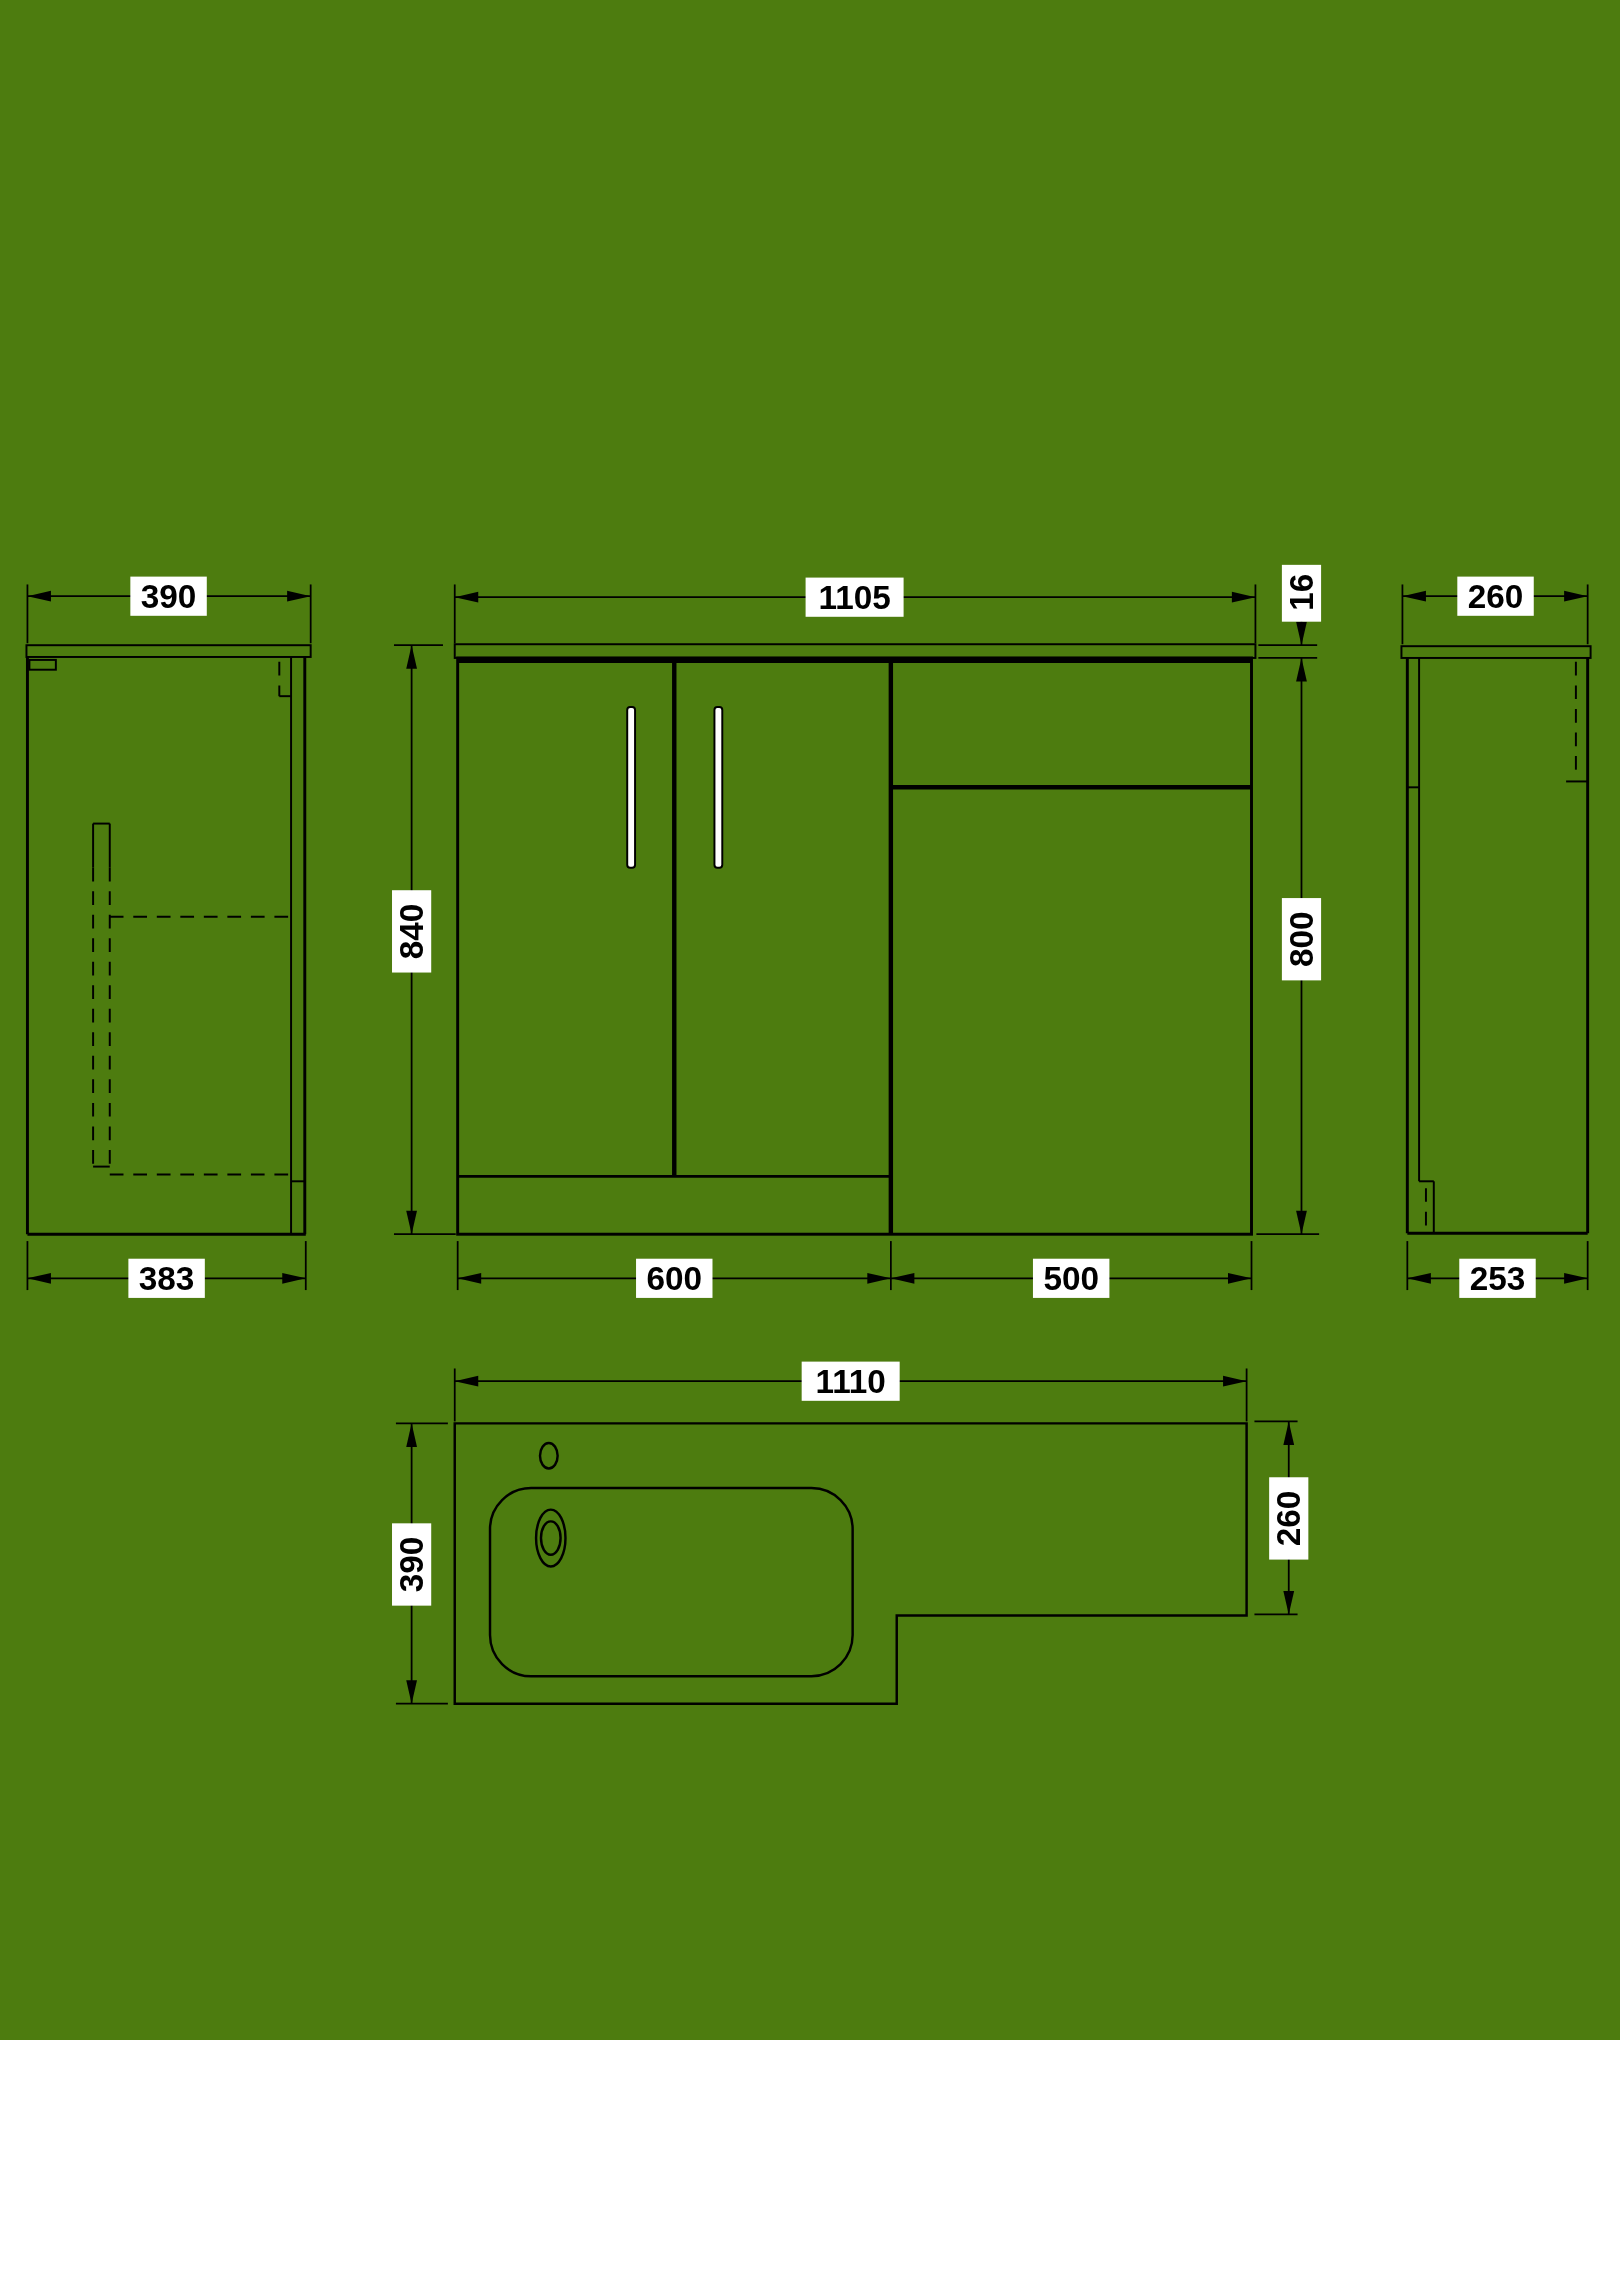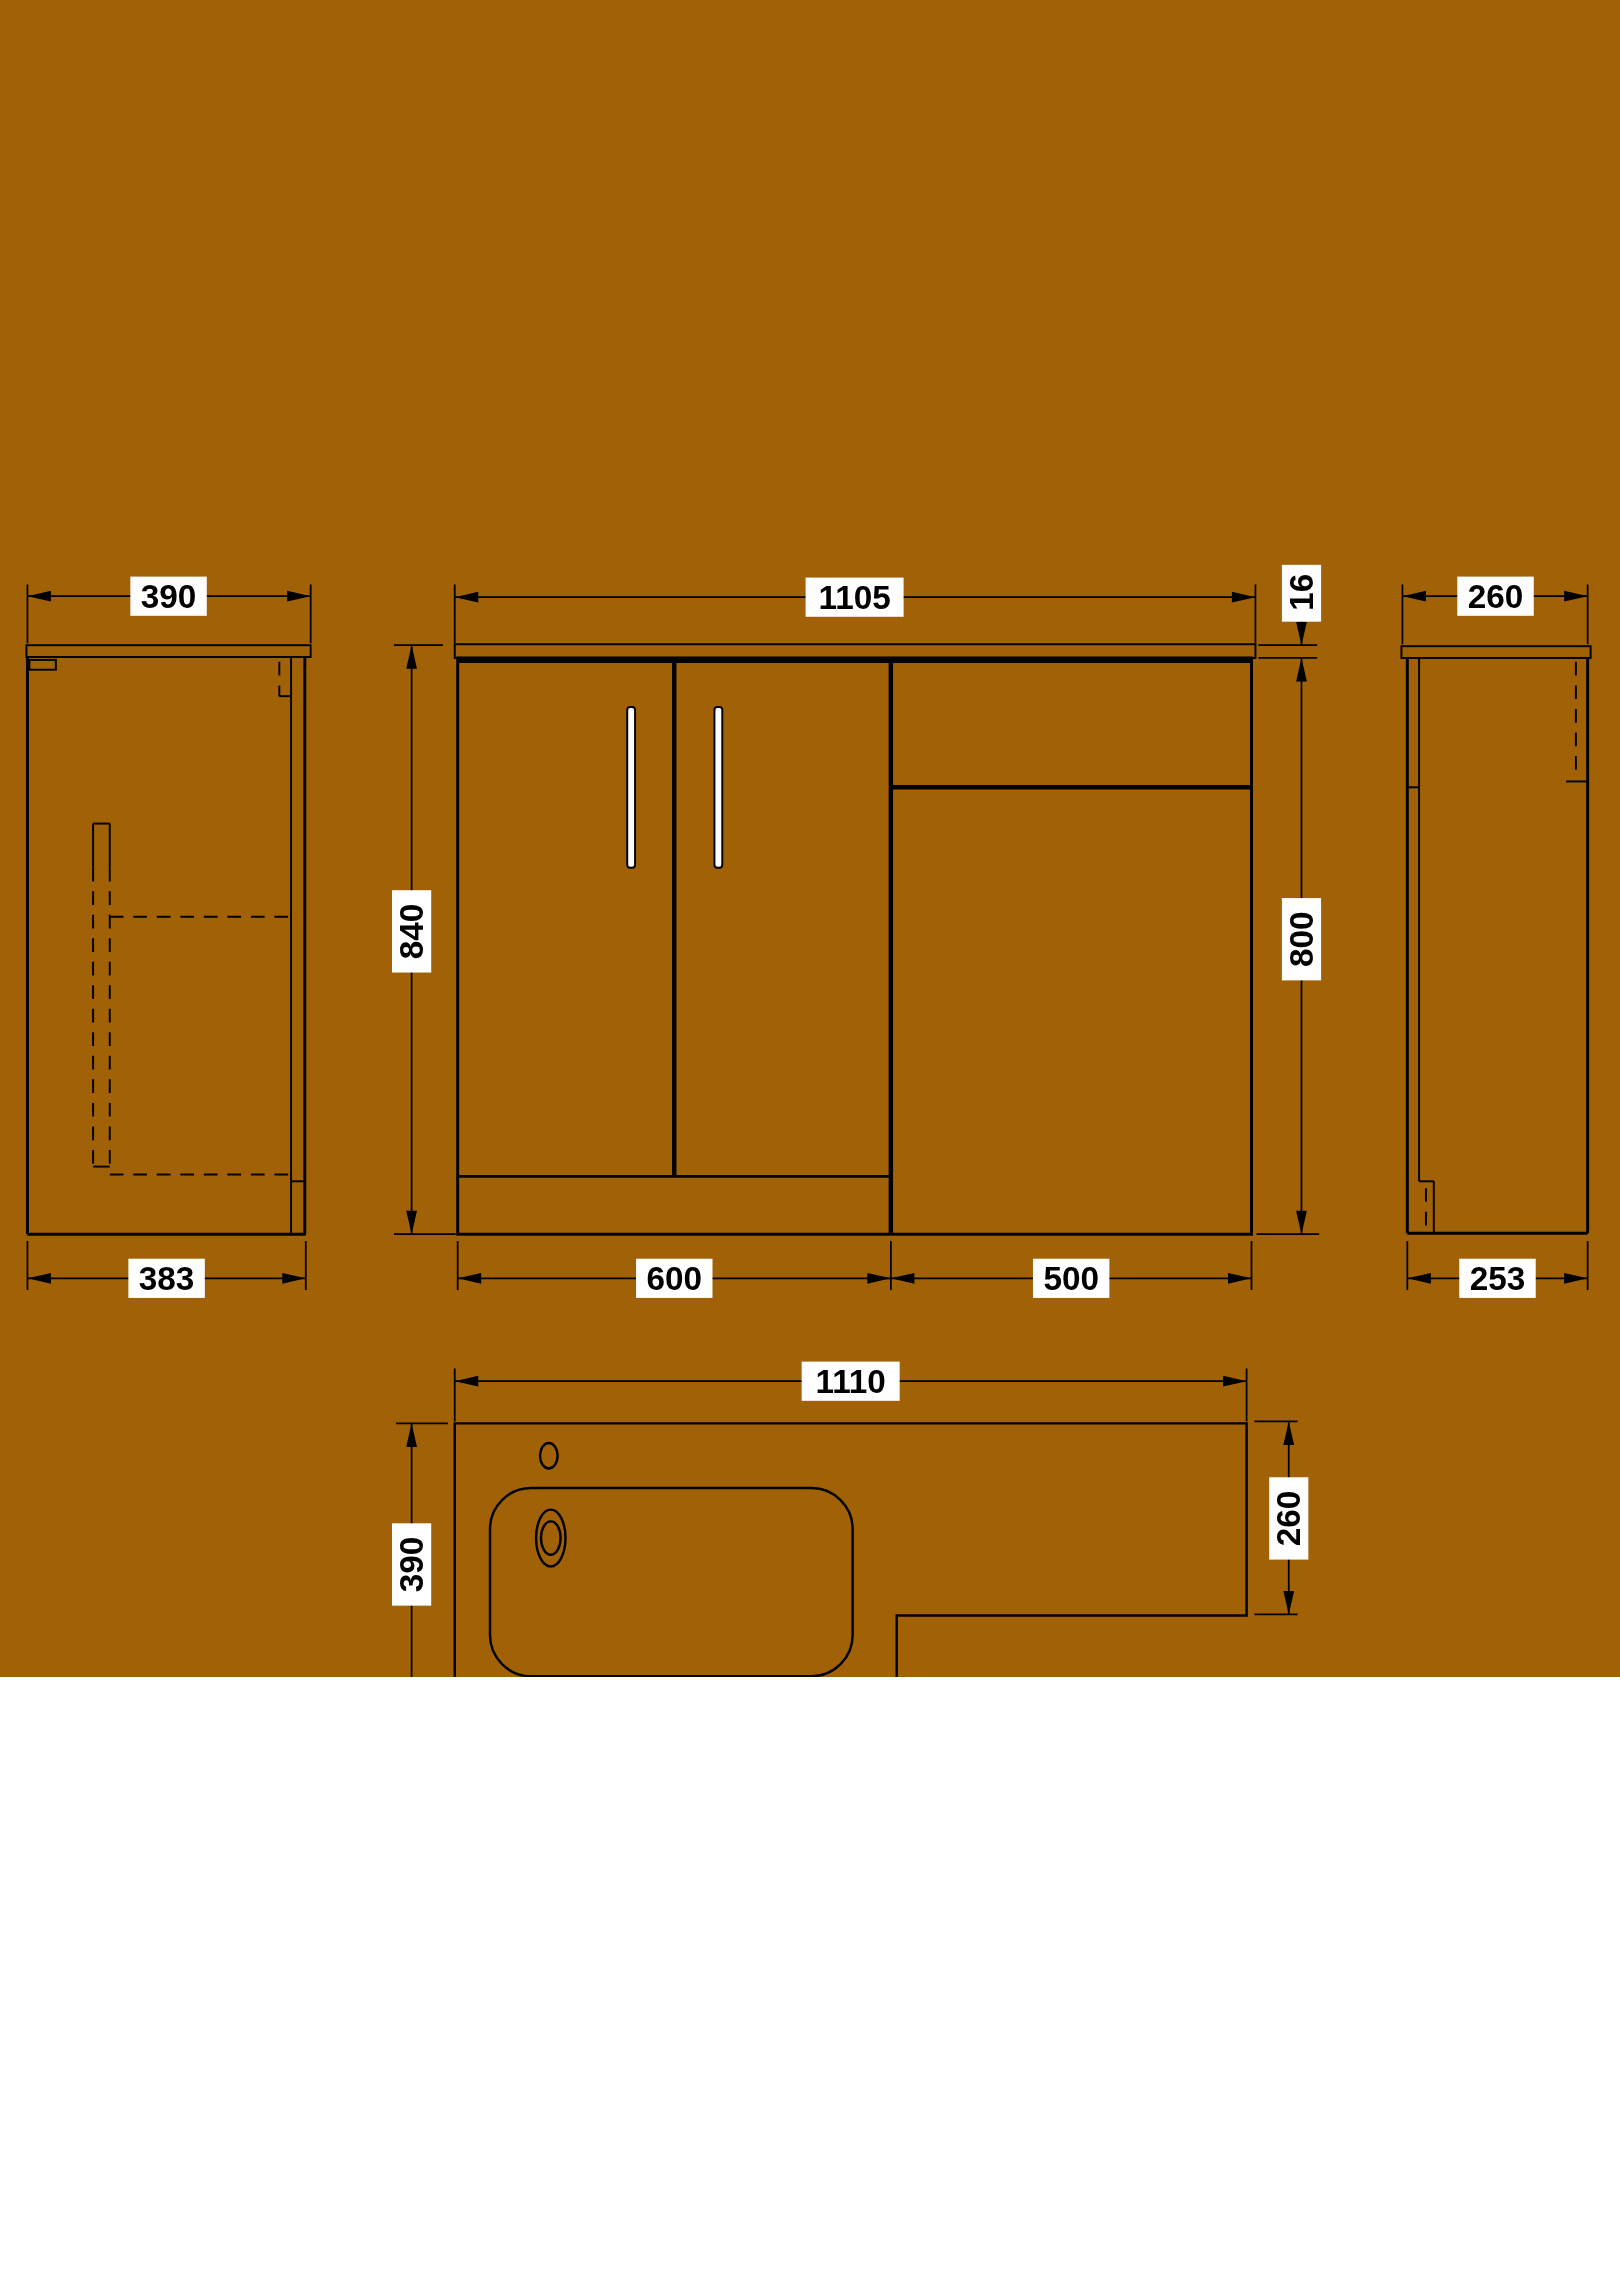--- a/index.html
+++ b/index.html
@@ -1,16 +1,16 @@
 <!DOCTYPE html>
 <html><head>
 <meta charset="utf-8">
 <style>
   html,body{margin:0;padding:0;background:#fff;}
-  .page{position:relative;width:1620px;height:1677px;background:#a16207;overflow:hidden;}
+  .page{position:relative;width:1620px;height:2040px;background:#4d7c0f;overflow:hidden;}
   svg{position:absolute;left:0;top:0;}
   .ln2{stroke:#000;stroke-width:2;fill:none;}
   .ln25{stroke:#000;stroke-width:2.5;fill:none;}
   .ln3{stroke:#000;stroke-width:3;fill:none;}
   .ln45{stroke:#000;stroke-width:4.5;fill:none;}
   .dim{stroke:#000;stroke-width:1.8;fill:none;}
   .tick{stroke:#000;stroke-width:1.8;fill:none;}
   .dash{stroke:#000;stroke-width:2;fill:none;stroke-dasharray:14 10;}
   .whitebox{fill:#ffffff;stroke:none;}
   .dimtext{font-family:"Liberation Sans","DejaVu Sans",sans-serif;font-weight:bold;font-size:34px;fill:#000;text-anchor:middle;}

